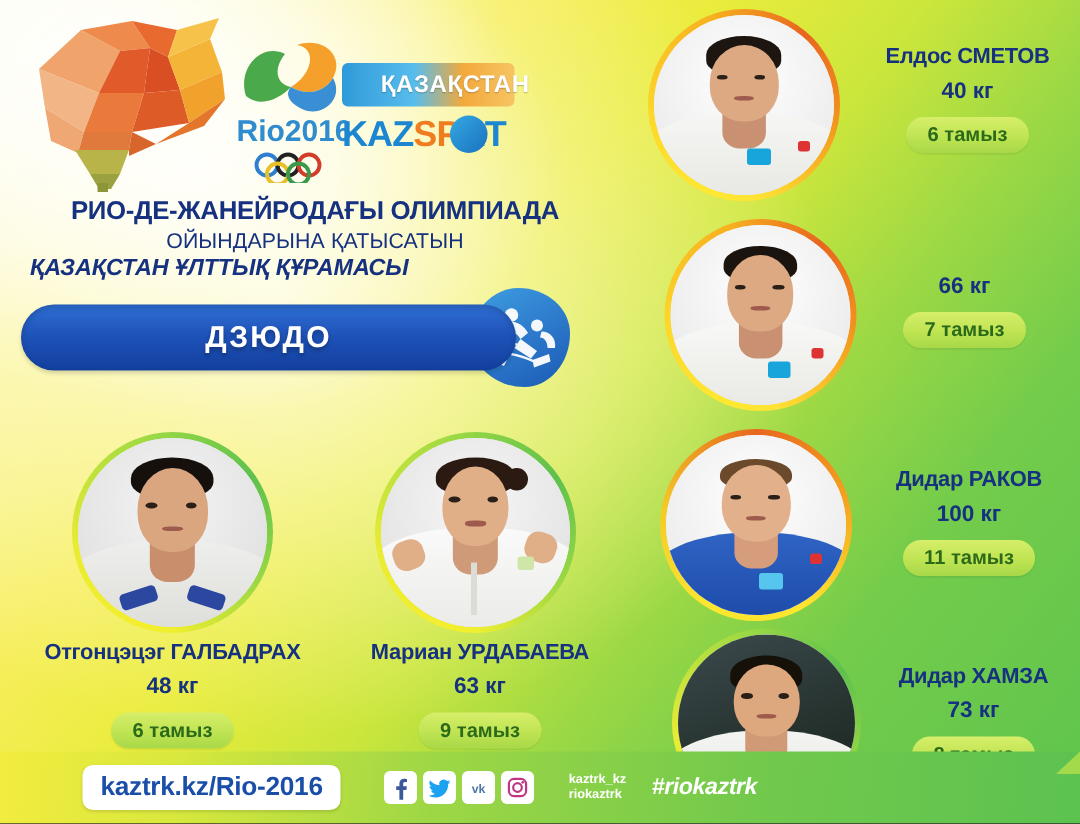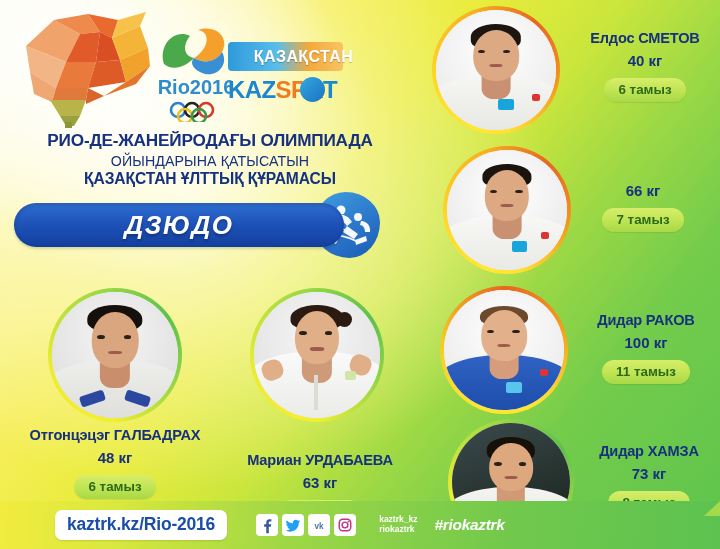--- a/index.html
+++ b/index.html
@@ -73,34 +73,33 @@
 
   .title1{
     position:absolute;left:20px;top:130px;width:380px;text-align:center;
     color:#16317f;font-weight:bold;font-size:17.2px;letter-spacing:-.2px;
   }
   .title2{
     position:absolute;left:20px;top:153px;width:380px;text-align:center;
     color:#16317f;font-size:14.2px;letter-spacing:.1px;
   }
   .title3{
-    position:absolute;left:20px;top:170px;width:380px;text-align:center;
-    color:#16317f;font-weight:bold;font-size:15.6px;letter-spacing:-.1px;
+    position:absolute;left:20px;top:170px;width:380px;text-align:left;
+    color:#16317f;font-weight:bold;font-size:15.6px;letter-spacing:-.1px;font-style:italic;
   }
 
   .sportbar{
     position:absolute;left:14px;top:203px;width:330px;height:44px;border-radius:22px;
     background:linear-gradient(180deg,#2f6fd4 0%,#1e52b8 48%,#123f9e 100%);
     display:flex;align-items:center;justify-content:center;
     box-shadow:0 2px 4px rgba(0,0,0,.18) inset, 0 2px 3px rgba(0,0,0,.15);
   }
   .sportbar span{
-    color:#fff;font-weight:bold;font-size:26px;letter-spacing:1.5px;
+    color:#fff;font-weight:bold;font-size:20px;letter-spacing:1.5px;
     text-shadow:0 2px 3px rgba(0,0,0,.3);
-    font-style:italic;
   }
   .pictogram{
     position:absolute;left:314px;top:192px;width:66px;height:66px;
     background:linear-gradient(150deg,#3e9fe0 0%,#2a74c8 60%,#1a5bb4 100%);
     border-radius:48% 52% 46% 54% / 52% 46% 54% 48%;
     overflow:hidden;
   }
 
   
   .circ{position:absolute;border-radius:50%;padding:4px;}
@@ -334,21 +333,21 @@
         <div class="eye" style="left:36%;top:31%"></div>
           <div class="eye" style="left:56%;top:31%"></div>
         <div class="mouth" style="top:44%"></div>
         <div style="position:absolute;left:6%;top:54%;width:17%;height:16%;background:#e0ae87;border-radius:40%;transform:rotate(-20deg);"></div>
         <div style="position:absolute;left:76%;top:50%;width:17%;height:16%;background:#e0ae87;border-radius:40%;transform:rotate(20deg);"></div>
         <div style="position:absolute;left:48%;top:66%;width:3%;height:28%;background:#dcdcd6;"></div>
         <div style="position:absolute;left:72%;top:63%;width:9%;height:7%;background:#cfe6a8;border-radius:2px;"></div>
       </div>
     </div>
   </div>
-  <div class="info" style="left:215px;top:452px;width:210px;">
+  <div class="info" style="left:215px;top:427px;width:210px;">
     <div class="aname">Мариан УРДАБАЕВА</div>
     <div class="aweight">63 кг</div>
     <div class="abadge">9 тамыз</div>
   </div>
 
   <div class="footer">
     <div class="url-pill">kaztrk.kz/Rio-2016</div>
     <div class="socials">
       <div class="sic">
         <svg viewBox="0 0 22 22" width="18" height="18">

